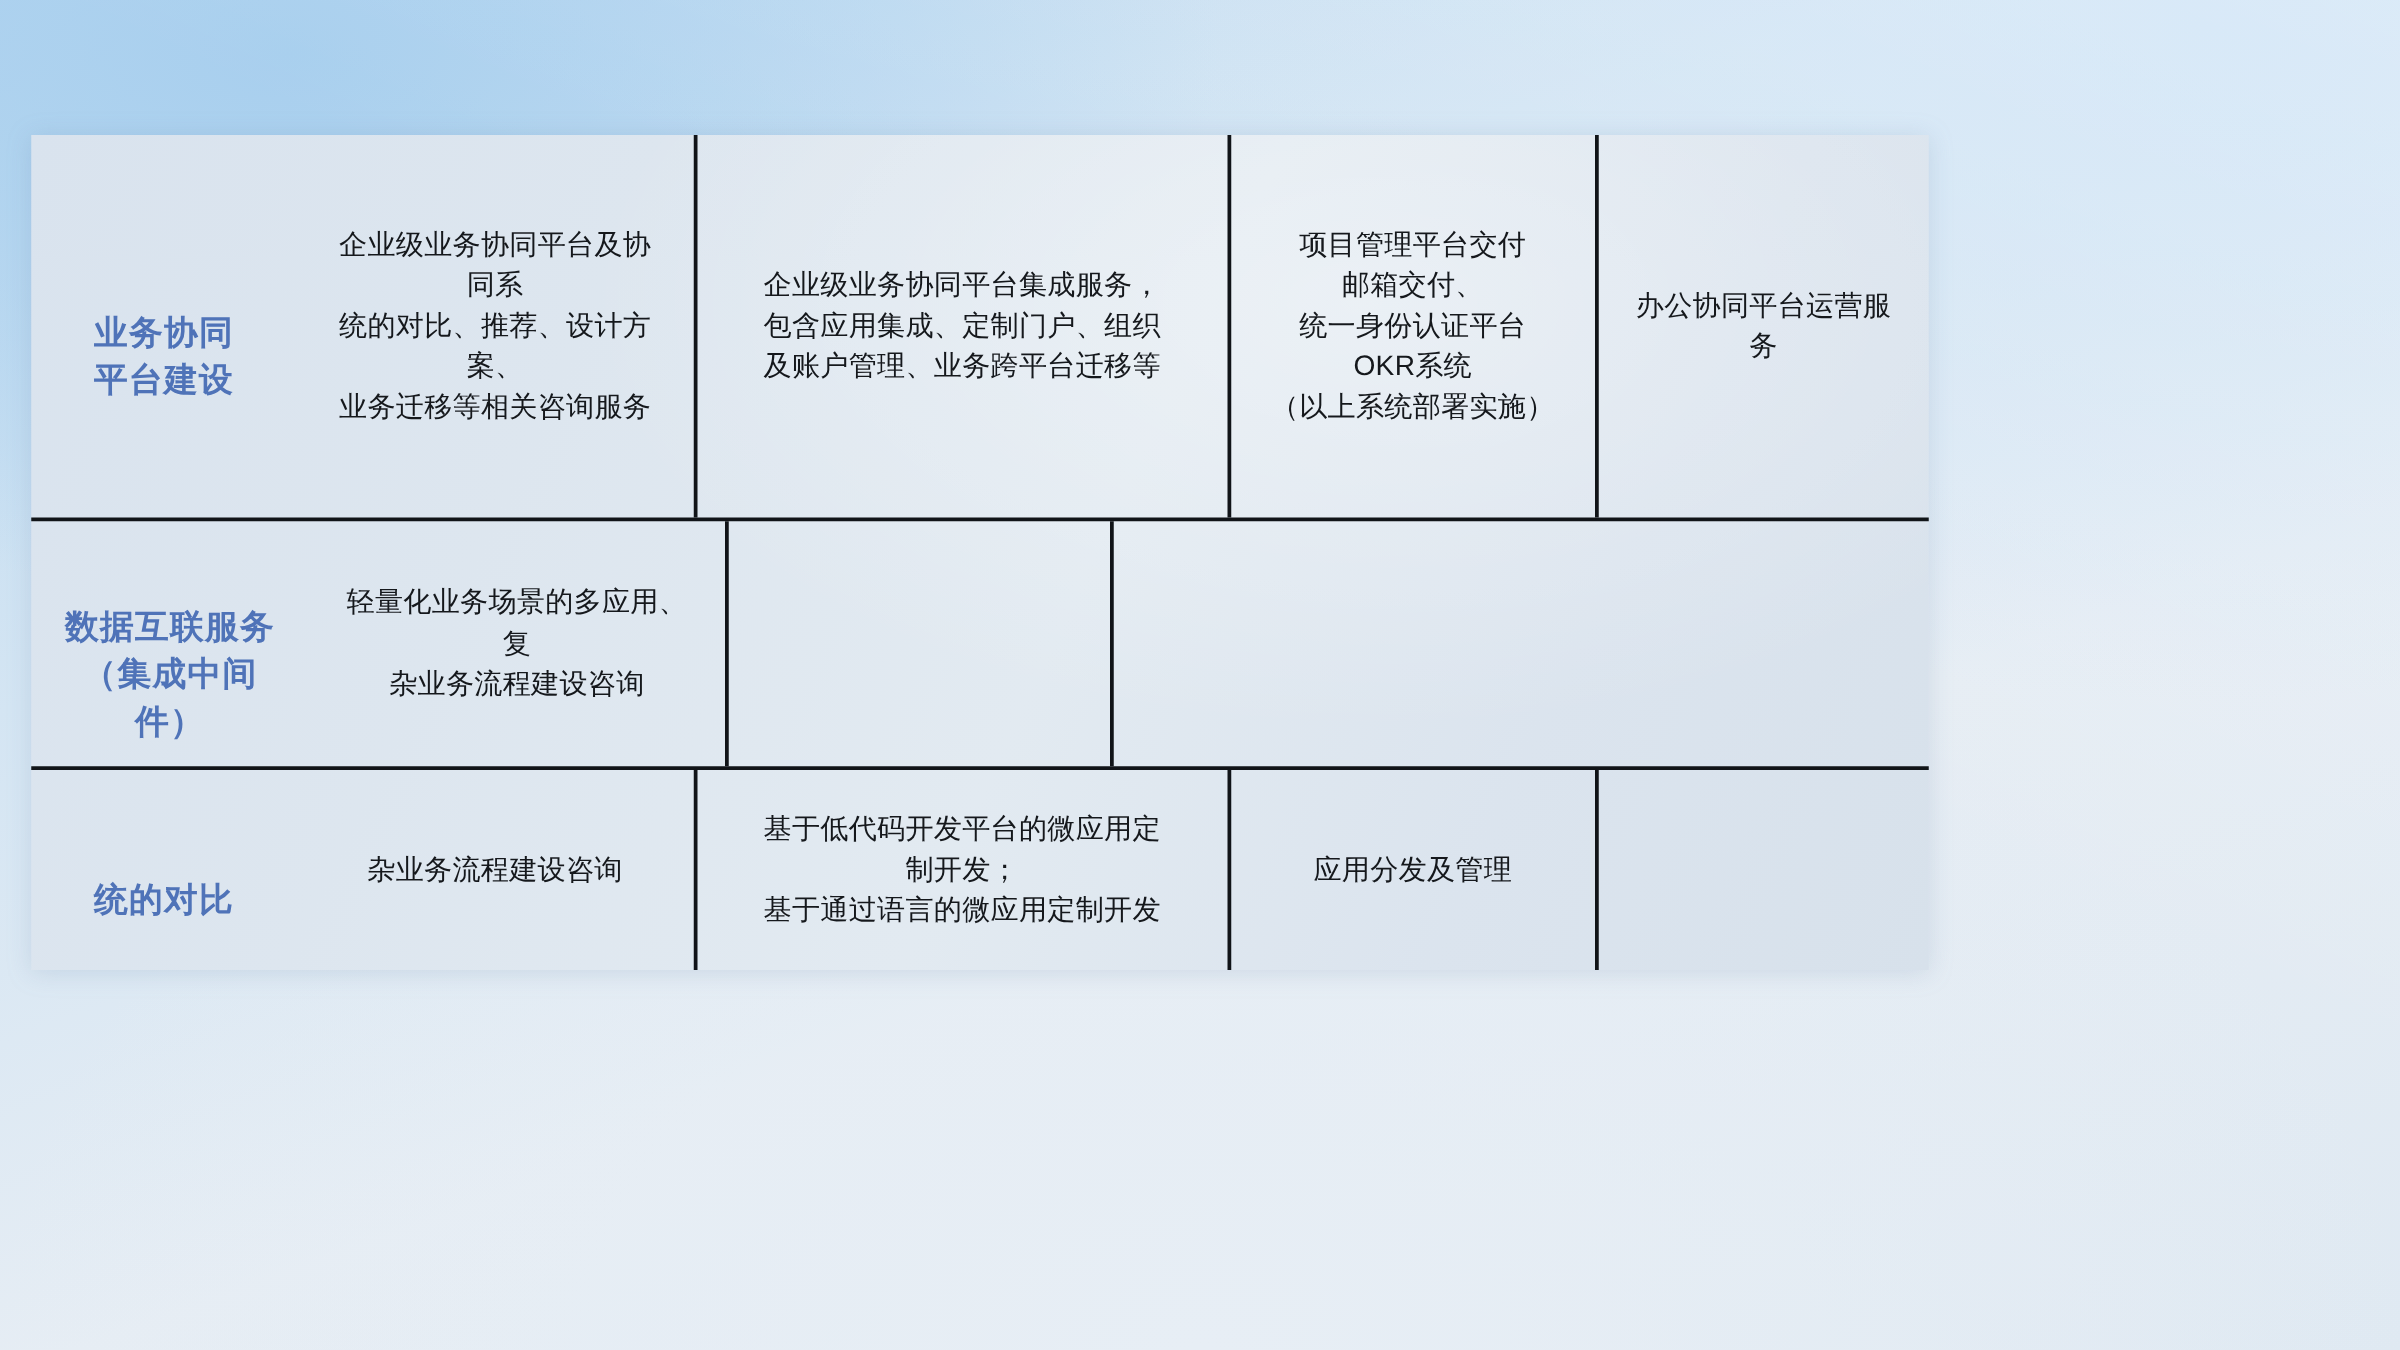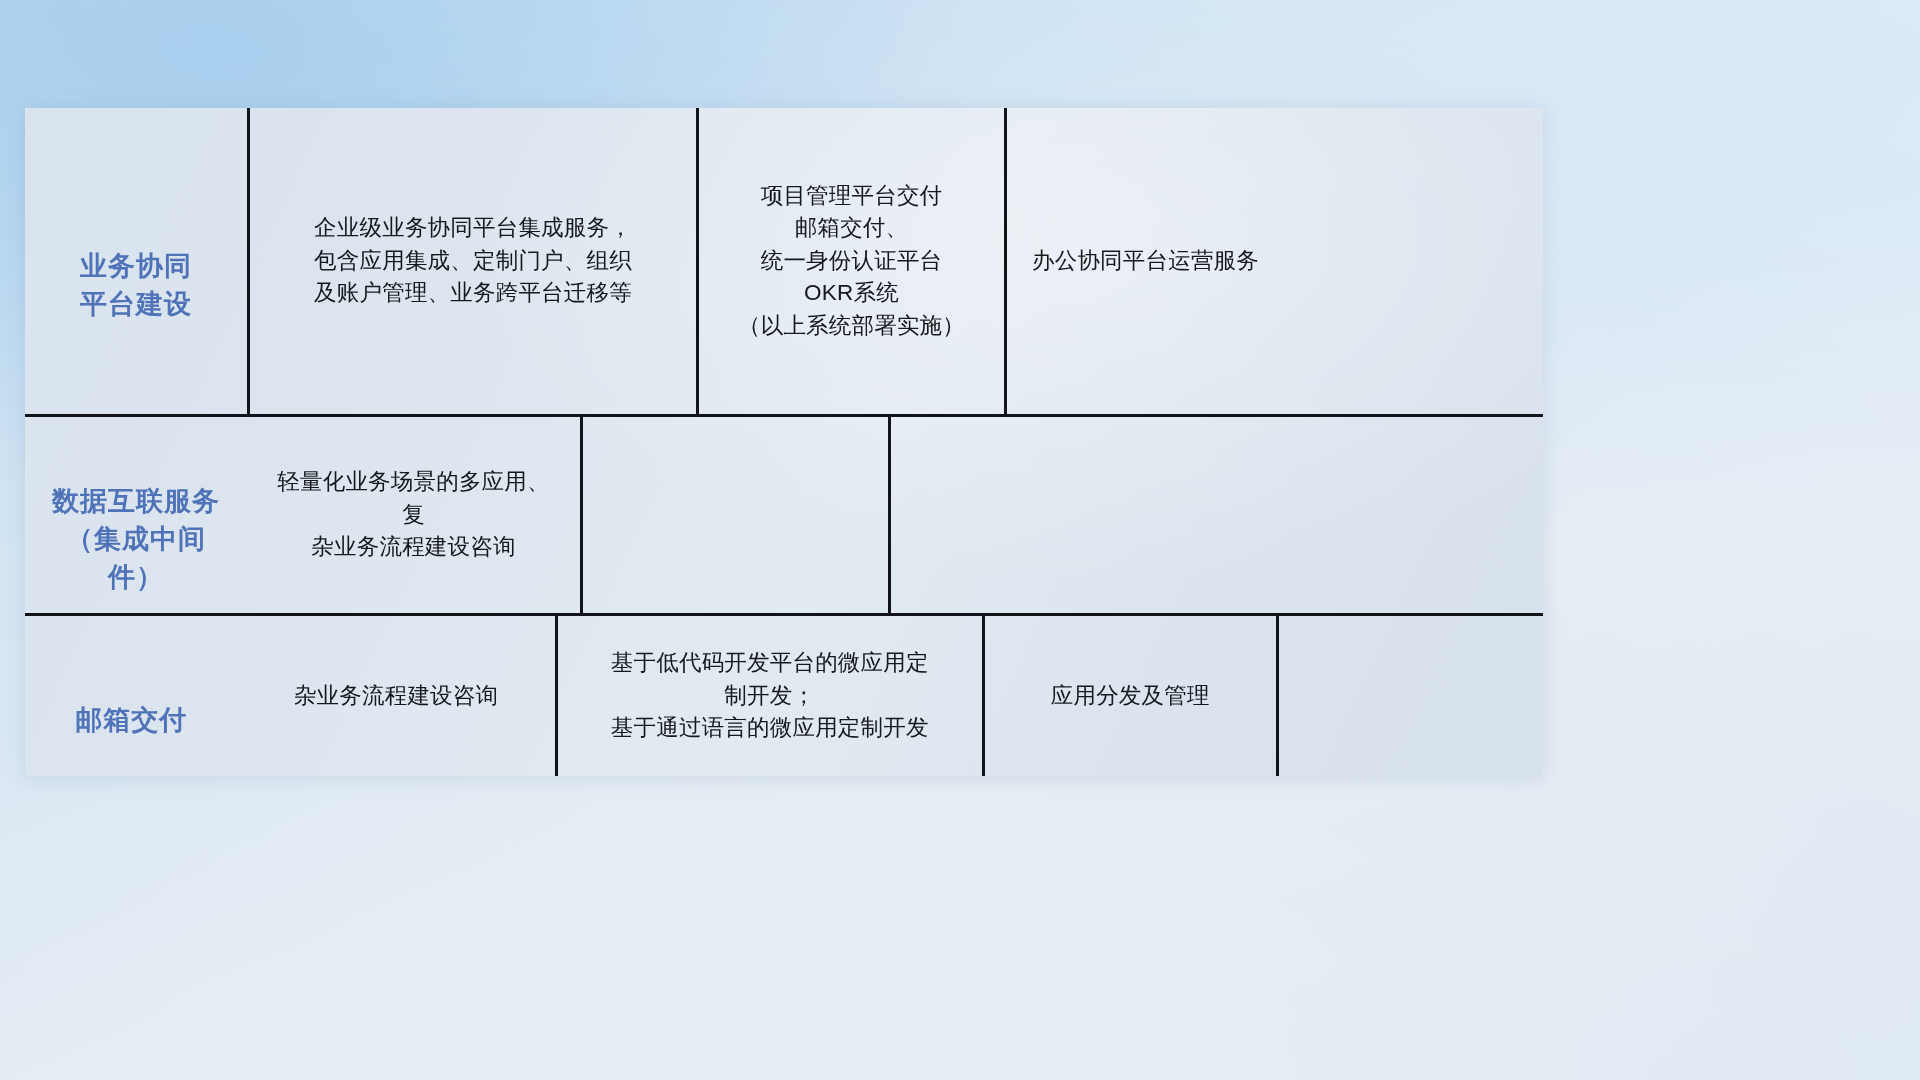--- a/index.html
+++ b/index.html
@@ -164,20 +164,25 @@
     <div class="th c4">运维</div>
   </div>
 
   <div class="tbody">
 
     <div class="trow r1">
       <div class="td c0">
         <span class="cat-label">业务协同
 平台建设</span>
       </div>
+      <div class="td c1">
+        <span class="cell-text">企业级业务协同平台及协同系
+统的对比、推荐、设计方案、
+业务迁移等相关咨询服务</span>
+      </div>
       <div class="td c2">
         <span class="cell-text">企业级业务协同平台集成服务，
 包含应用集成、定制门户、组织
 及账户管理、业务跨平台迁移等</span>
       </div>
       <div class="td c3">
         <span class="cell-text">项目管理平台交付
 邮箱交付、
 统一身份认证平台
 OKR系统
@@ -200,21 +205,21 @@
       <div class="td c3">
         <span class="cell-text"></span>
       </div>
       <div class="td c4">
         <span class="cell-text"></span>
       </div>
     </div>
 
     <div class="trow r3">
       <div class="td c0">
-        <span class="cat-label">邮箱交付</span>
+        <span class="cat-label">统的对比</span>
       </div>
       <div class="td c1">
         <span class="cell-text">杂业务流程建设咨询</span>
       </div>
       <div class="td c2">
         <span class="cell-text">基于低代码开发平台的微应用定
 制开发；
 基于通过语言的微应用定制开发</span>
       </div>
       <div class="td c3">

